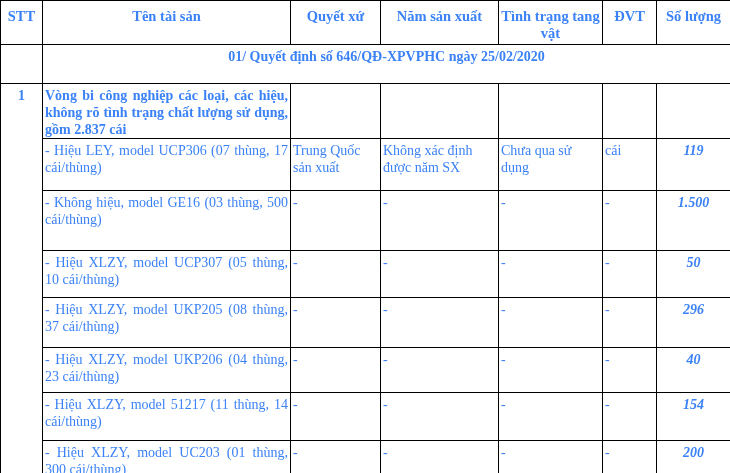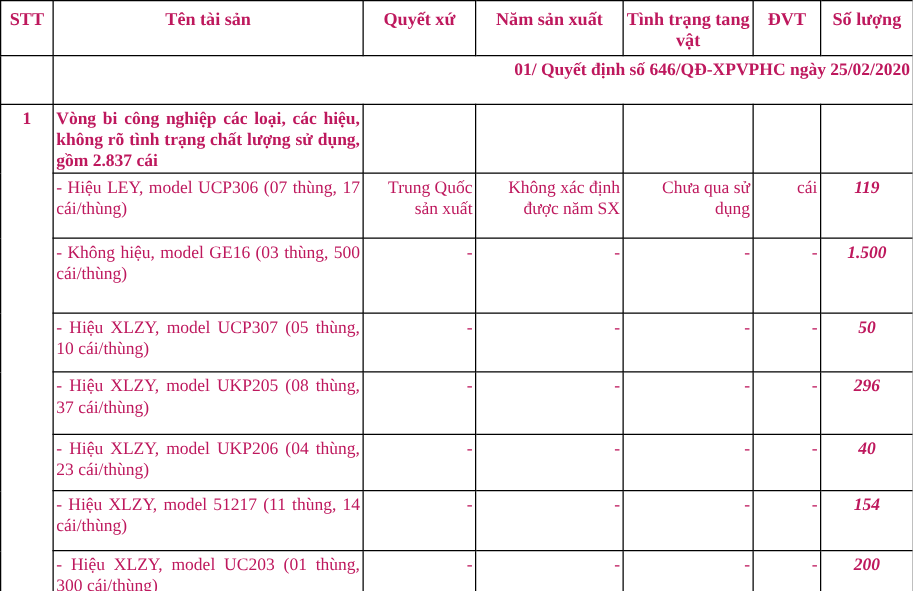--- a/index.html
+++ b/index.html
@@ -13,39 +13,39 @@
   table.asset-table {
     border-collapse: collapse;
     table-layout: fixed;
     width: 730px;
     margin: 0;
   }
   table.asset-table td {
     border: 1.5px solid #000000;
     vertical-align: top;
     overflow: hidden;
-    color: #be185d;
+    color: #3b82f6;
     font-family: "Liberation Serif", "DejaVu Serif", serif;
     font-size: 14px;
     line-height: 17px;
     padding: 3px 2px 0 2px;
     word-wrap: break-word;
   }
   tr.header-row td {
     font-weight: bold;
     text-align: center;
     font-size: 14.5px;
     padding-top: 7px;
   }
-  td.cell-center { text-align: right; padding-top: 6px; }
+  td.cell-center { text-align: left; padding-top: 6px; }
   td.cell-justify { text-align: justify; text-justify: inter-word; }
   td.decision-cell {
     font-weight: bold;
     font-size: 14.5px;
-    text-align: right;
+    text-align: center;
     padding-top: 10px;
     padding-left: 2px;
   }
   td.stt-cell {
     font-weight: bold;
     text-align: center;
     padding-top: 4px;
   }
   td.item-title-cell {
     font-weight: bold;

